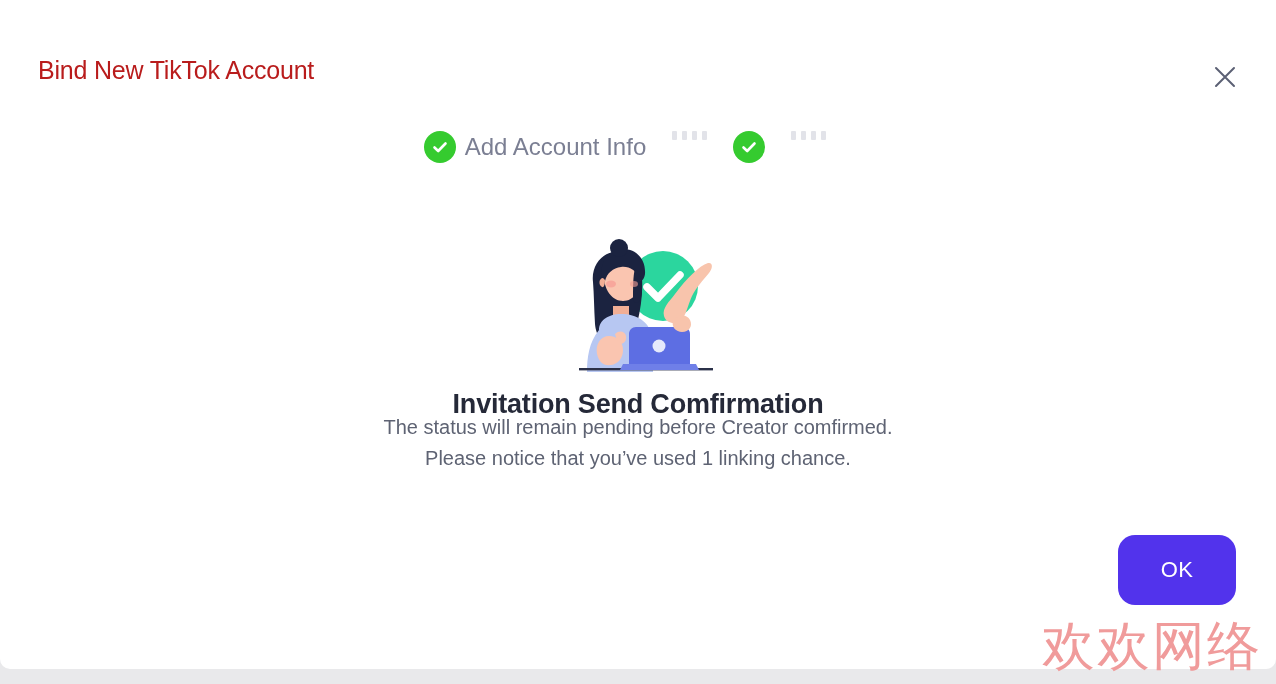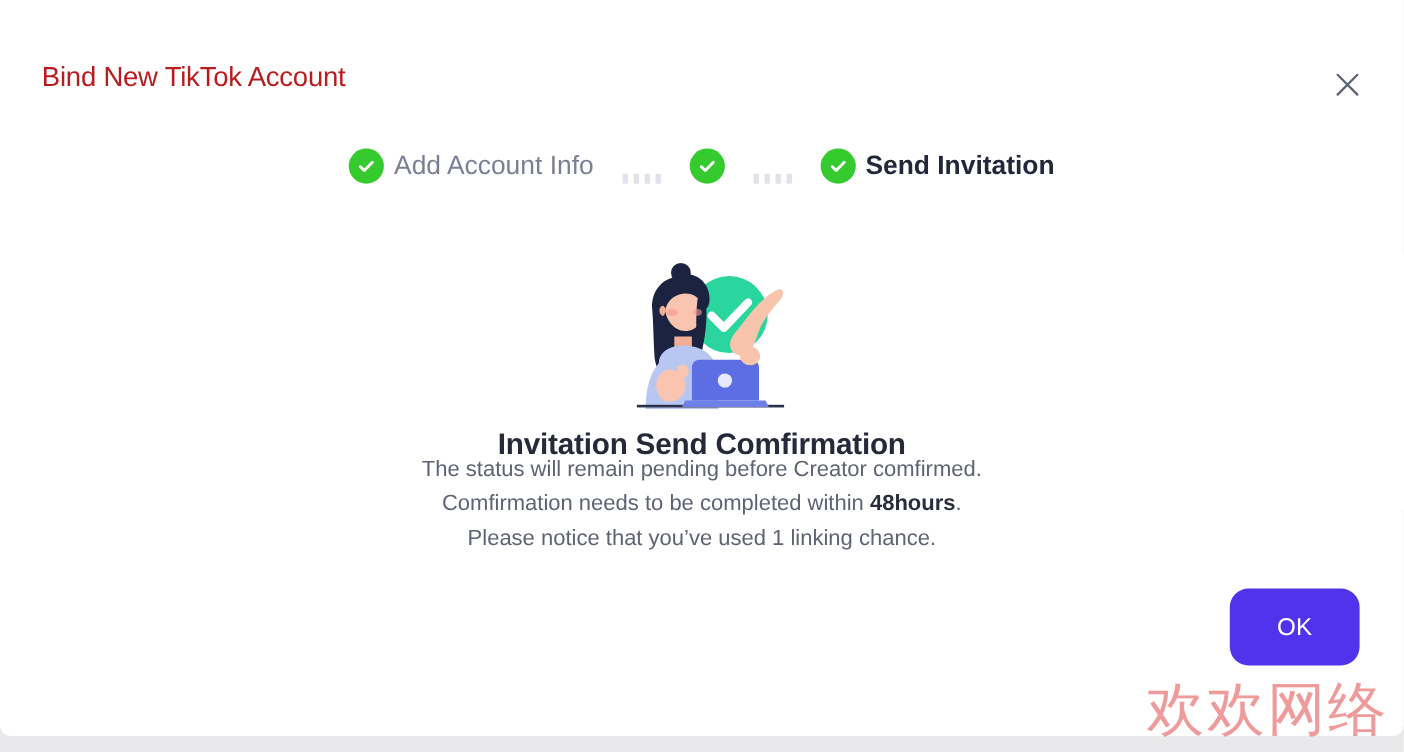--- a/index.html
+++ b/index.html
@@ -61,21 +61,21 @@
   .close-button svg { display: block; }
 
   
   .stepper {
     position: absolute;
     left: 0;
     top: 131px;
     width: 100%;
     height: 36px;
     display: flex;
-    align-items: flex-end;
+    align-items: flex-start;
     justify-content: center;
   }
 
   .step {
     display: flex;
     align-items: center;
     gap: 9px;
   }
 
   .step-icon {
@@ -228,28 +228,20 @@
       </span>
     </div>
 
     <div class="step-connector">
       <i></i>
         <i></i>
         <i></i>
         <i></i>
     </div>
 
-    <div class="step is-active">
-      <span class="step-icon">
-        <svg width="20" height="20" viewBox="0 0 20 20" fill="none">
-          <path d="M4.5 10.5 L8.2 14 L15.5 6.5" stroke="#ffffff" stroke-width="2.6" stroke-linecap="round" stroke-linejoin="round"></path>
-        </svg>
-      </span>
-      <span class="step-label">Send Invitation</span>
-    </div>
 
   </div>
 
   <div class="illustration-wrap">
     <svg class="illustration" width="150" height="134" viewBox="0 0 150 134">
 
       <circle cx="100" cy="48" r="35" fill="#2bd69e"></circle>
       <path d="M84 49 L95 60 L117 37" stroke="#ffffff" stroke-width="7.5" stroke-linecap="round" stroke-linejoin="round" fill="none"></path>
 
       <path d="M112 56 C124 40 136 28 145 25 C150 24 150 30 146 35
@@ -295,21 +287,20 @@
 
       <path d="M110 82 C116 76 124 76 127 82 C130 88 126 94 119 94
                C113 94 108 89 110 82 Z" fill="#f8c4ac"></path>
     </svg>
   </div>
 
   <div class="success-heading">Invitation Send Comfirmation</div>
 
   <div class="success-lines">
     <div>The status will remain pending before Creator comfirmed.</div>
-    <div><span>Comfirmation needs to be completed within </span><span class="bold">48hours</span><span>.</span></div>
     <div>Please notice that you’ve used 1 linking chance.</div>
   </div>
 
   <button class="ok-button">OK</button>
 
 </div>
 
 <div class="watermark">欢欢网络</div>
 
 </body></html>

